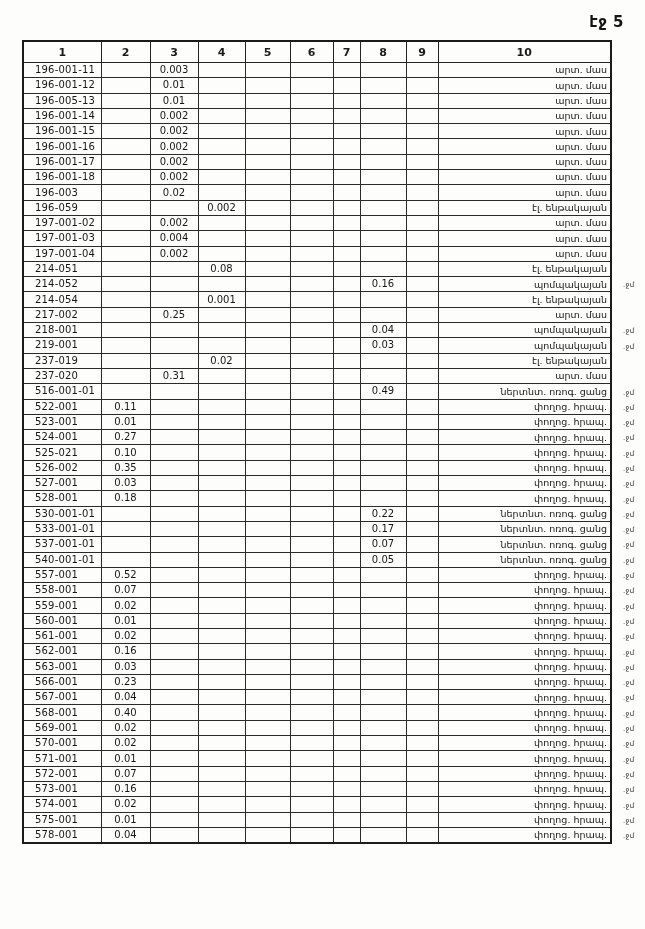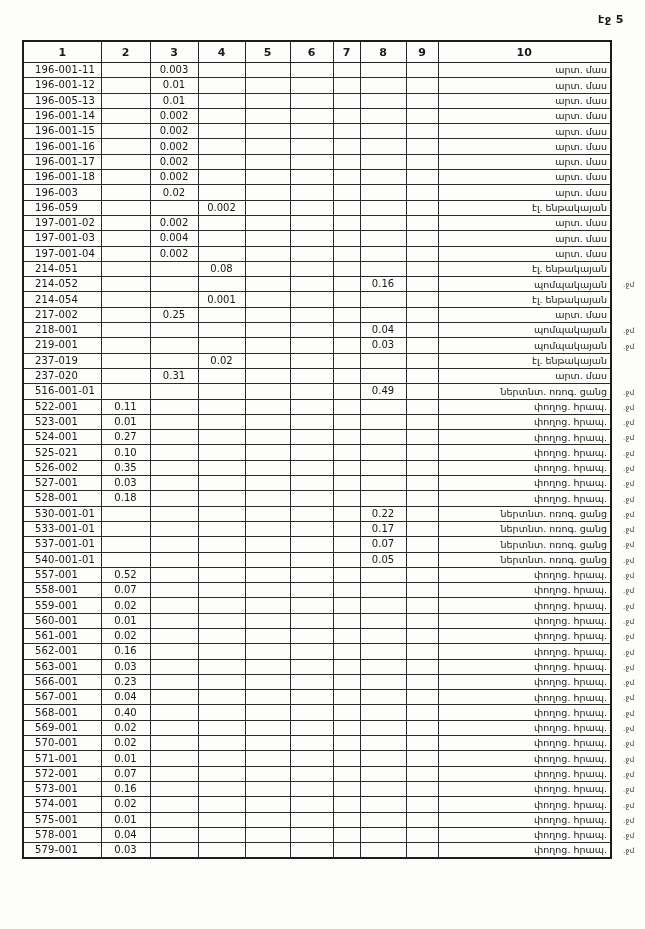--- a/index.html
+++ b/index.html
@@ -6,21 +6,21 @@
   .page{
     position:relative;
     width:645px;height:929px;
     background:#fdfdfb;
     font-family:"DejaVu Sans",sans-serif;
     color:#151515;
     overflow:hidden;
   }
   .page-num{
     position:absolute;top:13px;right:21px;
-    font-size:11px;font-weight:bold;letter-spacing:.5px;padding-left:8px;
+    font-size:15px;font-weight:bold;letter-spacing:.5px;padding-left:8px;
   }
   table.grid{
     position:absolute;left:22px;top:40px;
     width:588px;
     border-collapse:collapse;table-layout:fixed;
     border:2px solid #1b1b1b;
   }
   th{
     border:1px solid #242424;
     height:20px;padding:0;
@@ -688,27 +688,15 @@
           <td class="num">0.04</td>
           <td class="num"></td>
           <td class="num"></td>
           <td class="num"></td>
           <td class="num"></td>
           <td class="num"></td>
           <td class="num"></td>
           <td class="num"></td>
           <td class="desc">փողոց. հրապ.<span class="margin-note">.ջմ</span></td>
         </tr>
-        <tr>
-          <td class="code">579-001</td>
-          <td class="num">0.03</td>
-          <td class="num"></td>
-          <td class="num"></td>
-          <td class="num"></td>
-          <td class="num"></td>
-          <td class="num"></td>
-          <td class="num"></td>
-          <td class="num"></td>
-          <td class="desc">փողոց. հրապ.<span class="margin-note">.ջմ</span></td>
-        </tr>
       </tbody>
   </table>
 </div>
 
 </body></html>

